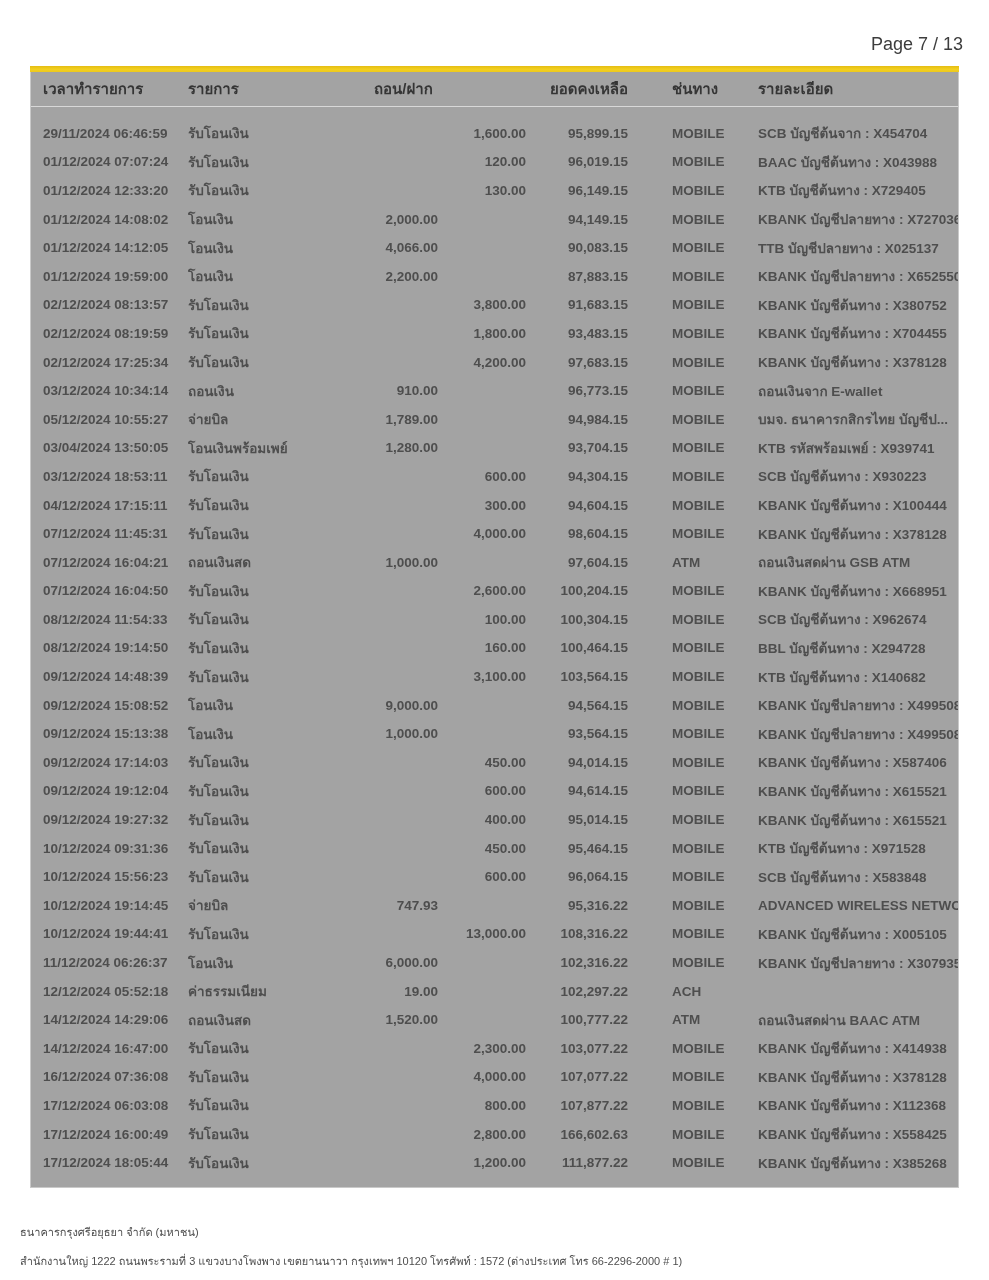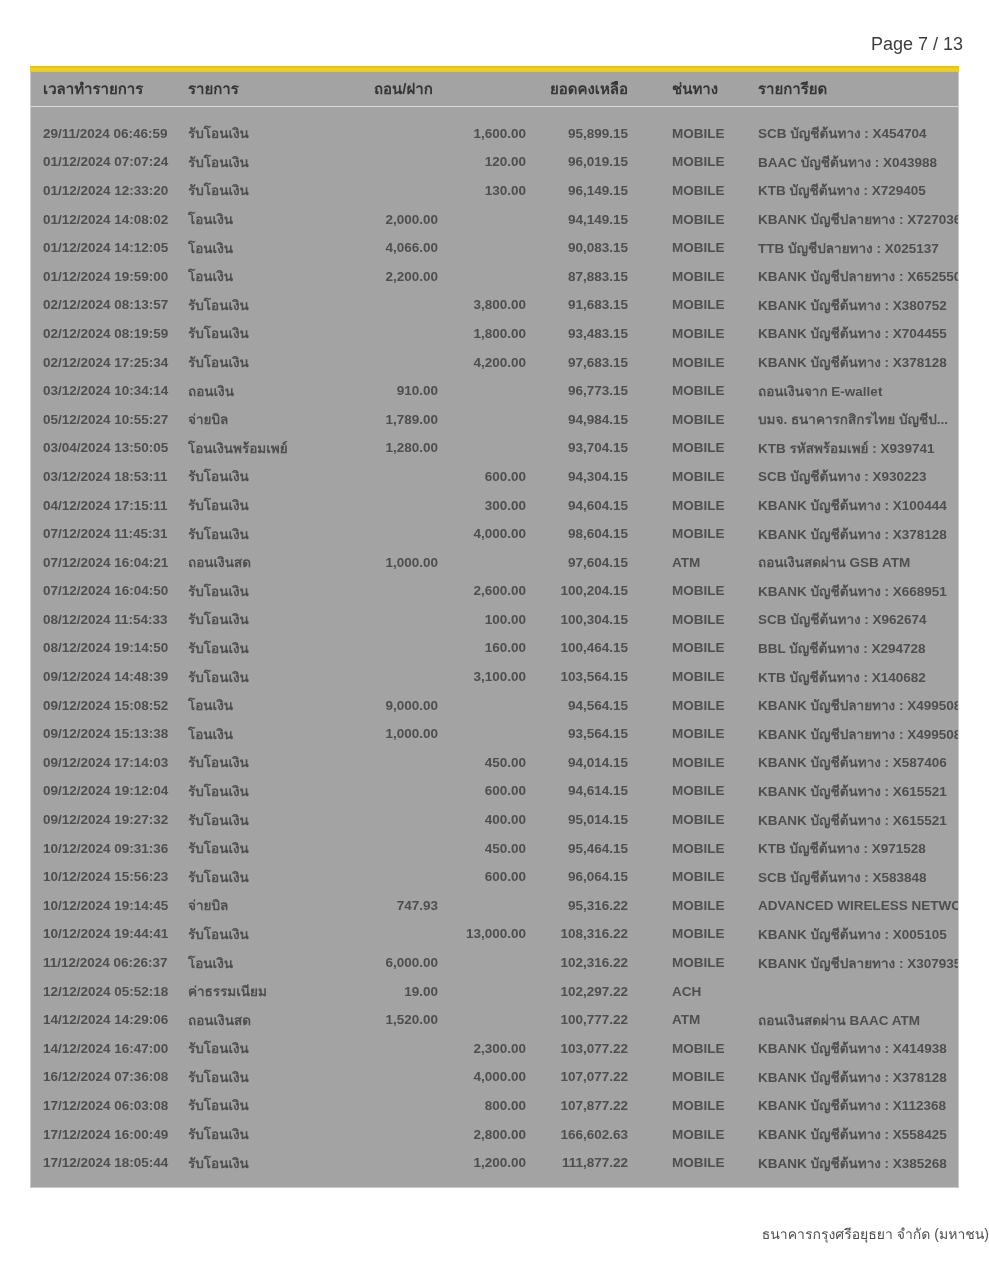--- a/index.html
+++ b/index.html
@@ -55,54 +55,54 @@
     font-size: 13.5px;
     color: #4e4e4e;
   }
   .c { overflow: hidden; }
   .num { text-align: right; }
   .ch { padding-left: 44px; }
   .det { overflow: hidden; text-overflow: clip; }
   .footer {
     position: absolute;
     top: 1223px; left: 0; right: 0;
-    text-align: right;
-    font-size: 14px;
+    text-align: left;
+    font-size: 11px;
     color: #4e4e4e;
     padding-left: 20px;
   }
   .footer .line1 { margin-bottom: 11px; }
 </style>
 </head>
 <body>
 
 <div class="page-number">Page 7 / 13</div>
 
 <div class="statement-table">
   <div class="accent-bar"></div>
 
   <div class="grid-row thead">
     <div class="c">เวลาทำรายการ</div>
     <div class="c">รายการ</div>
     <div class="c">ถอน/ฝาก</div>
     <div class="c"></div>
     <div class="c num">ยอดคงเหลือ</div>
     <div class="c ch">ช่นทาง</div>
-    <div class="c det">รายการียด</div>
+    <div class="c det">รายละเอียด</div>
   </div>
 
   <div class="tbody" id="rows">
   <div class="grid-row trow">
     <div class="c">29/11/2024 06:46:59</div>
     <div class="c">รับโอนเงิน</div>
     <div class="c num"></div>
     <div class="c num">1,600.00</div>
     <div class="c num">95,899.15</div>
     <div class="c ch">MOBILE</div>
-    <div class="c det">SCB บัญชีต้นทาง : X454704</div>
+    <div class="c det">SCB บัญชีต้นจาก : X454704</div>
   </div>
 
   <div class="grid-row trow">
     <div class="c">01/12/2024 07:07:24</div>
     <div class="c">รับโอนเงิน</div>
     <div class="c num"></div>
     <div class="c num">120.00</div>
     <div class="c num">96,019.15</div>
     <div class="c ch">MOBILE</div>
     <div class="c det">BAAC บัญชีต้นทาง : X043988</div>
@@ -455,13 +455,14 @@
     <div class="c num">1,200.00</div>
     <div class="c num">111,877.22</div>
     <div class="c ch">MOBILE</div>
     <div class="c det">KBANK บัญชีต้นทาง : X385268</div>
   </div>
 </div>
 </div>
 
 <div class="footer">
   <div class="line1">ธนาคารกรุงศรีอยุธยา จำกัด (มหาชน)</div>
+  <div class="line2">สำนักงานใหญ่ 1222 ถนนพระรามที่ 3 แขวงบางโพงพาง เขตยานนาวา กรุงเทพฯ 10120 โทรศัพท์ : 1572 (ต่างประเทศ โทร 66-2296-2000 # 1)</div>
 </div>
 
 </body></html>

